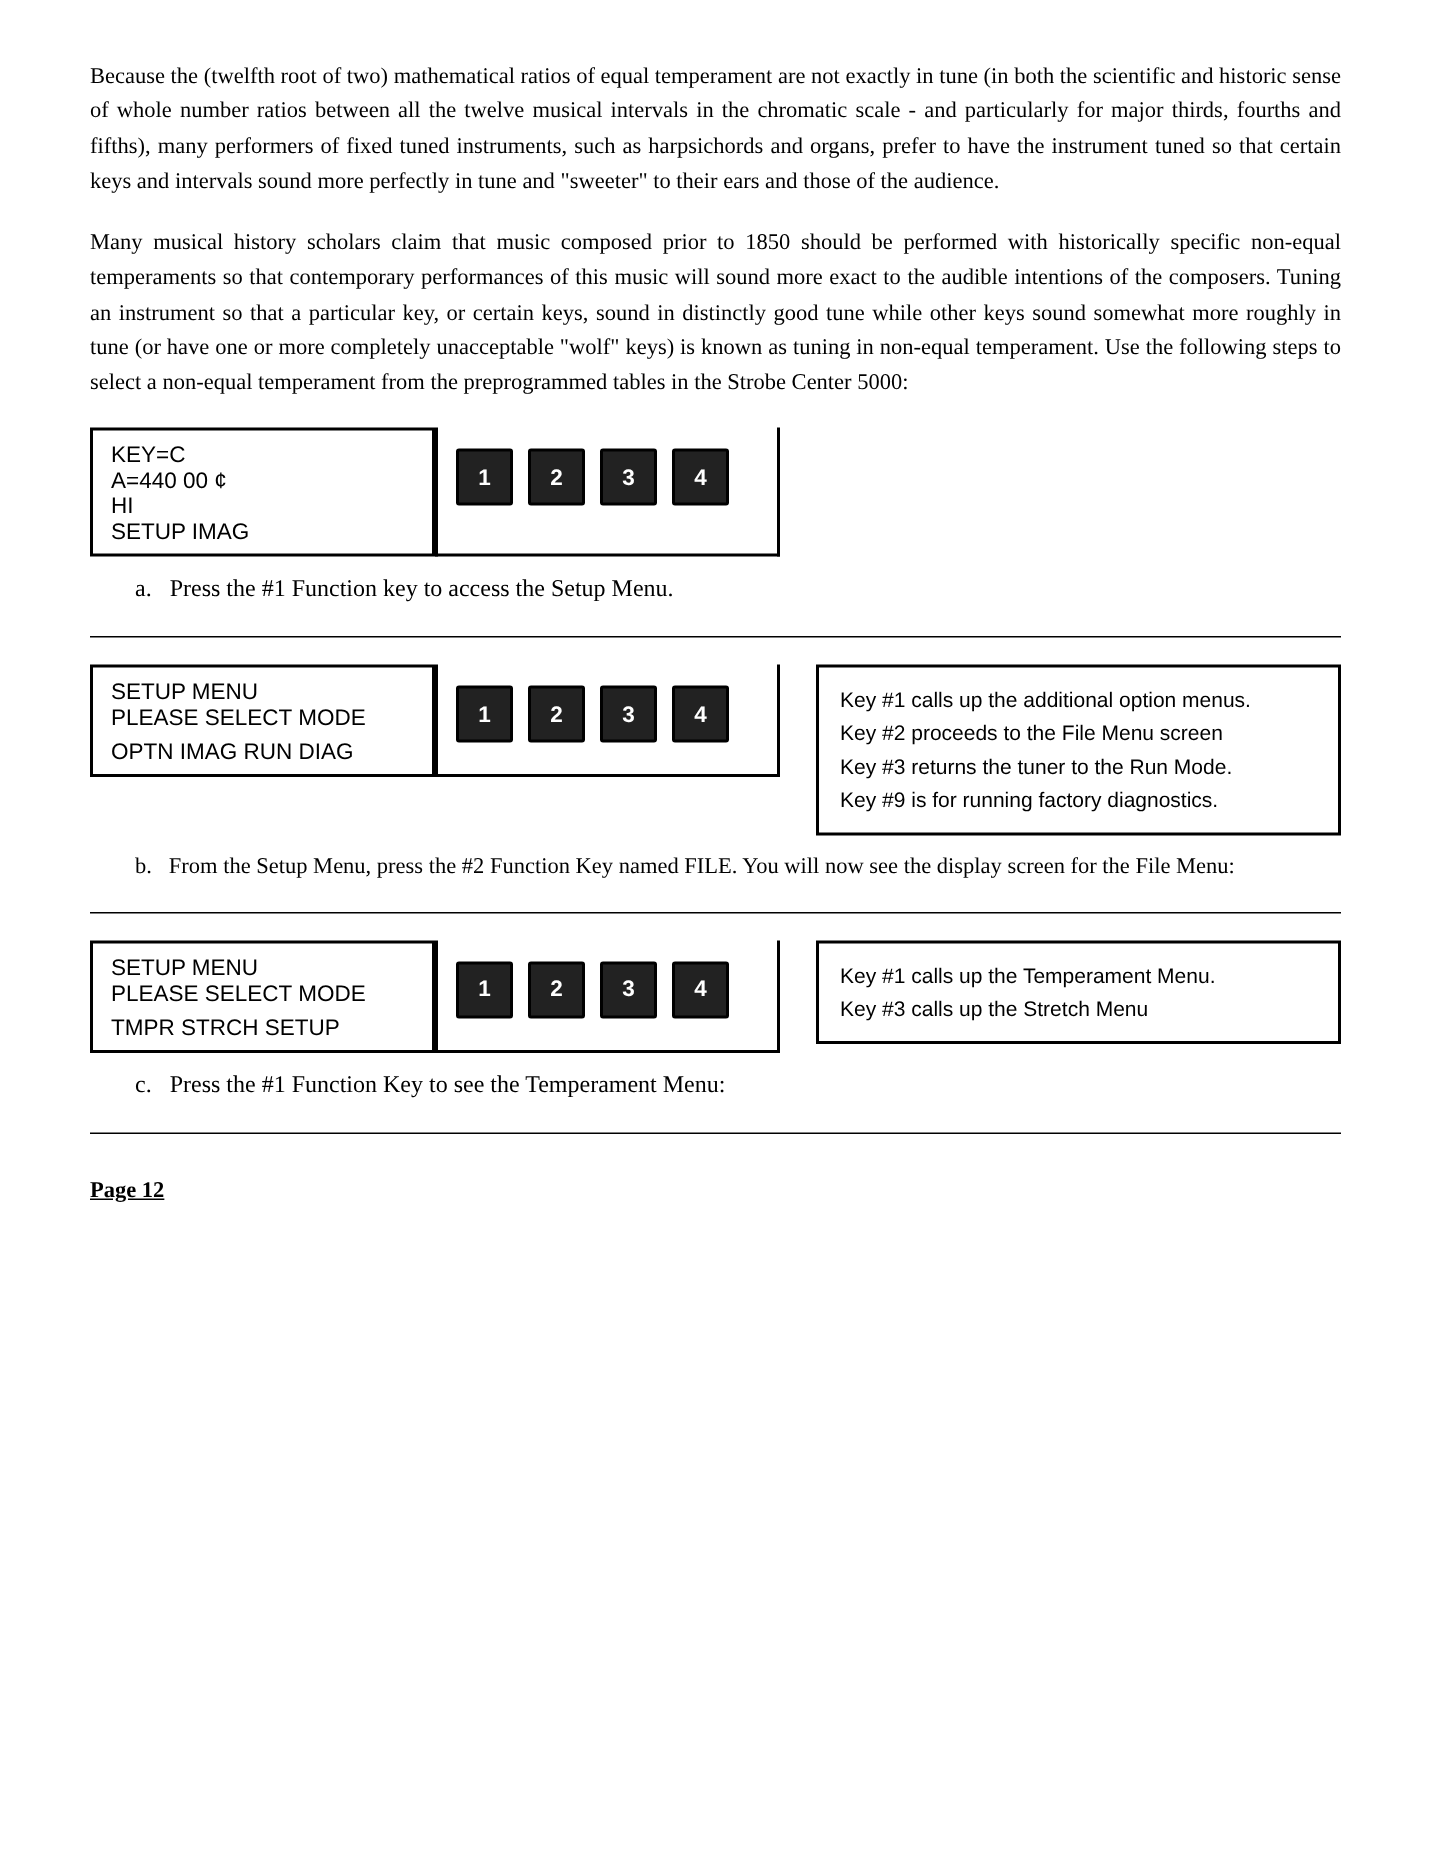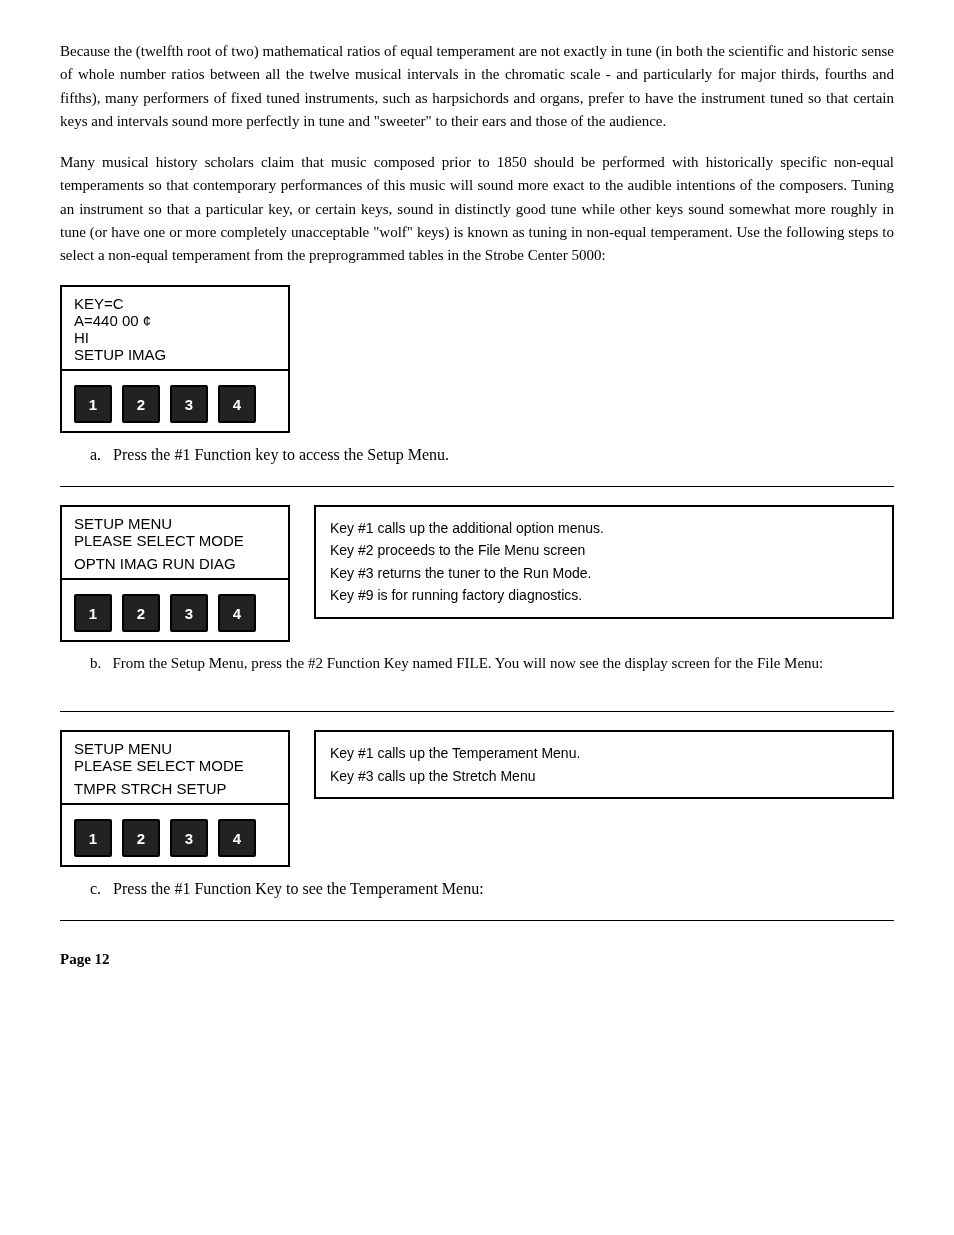--- a/index.html
+++ b/index.html
@@ -48,39 +48,40 @@
     }
     .step-label {
       margin-top: 10px;
       margin-bottom: 18px;
       padding-left: 30px;
       font-size: 16px;
       line-height: 1.55;
     }
     .step-label-indent {
       margin-top: 10px;
-      margin-bottom: 36px;
+      margin-bottom: 18px;
       padding-left: 30px;
       font-size: 15px;
       line-height: 1.55;
       text-align: justify;
     }
     .divider {
       border: none;
       border-top: 1px solid #000;
       margin: 18px 0 18px 0;
     }
     .page-num {
       margin-top: 30px;
       font-weight: bold;
       font-size: 15px;
+      text-decoration: underline;
     }
     .lcd-display-wrap {
       display: flex;
-      flex-direction: column;
+      flex-direction: row;
       gap: 0;
     }
     .lcd-inner {
       padding: 8px 12px 6px 12px;
       border: 2px solid #000;
       min-width: 230px;
       font-family: Arial, sans-serif;
       background: #fff;
     }
     .lcd-btn-area {

